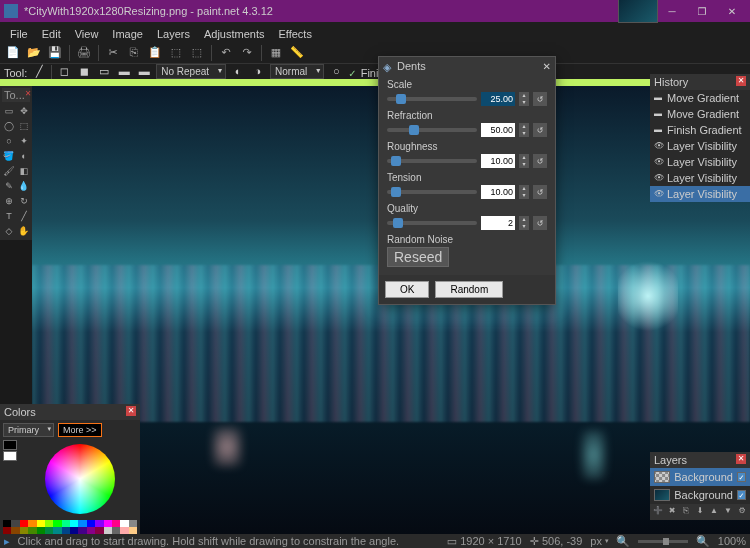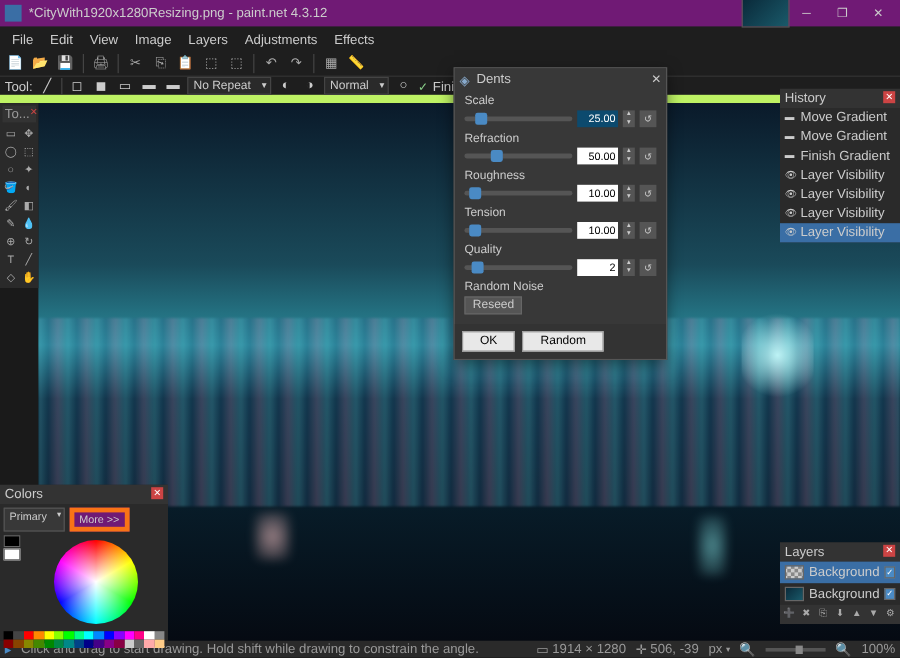--- a/index.html
+++ b/index.html
@@ -39,21 +39,21 @@
 .dialog .row{margin-bottom:4px}
 .dialog .row .lbl{font-size:10px;color:#ccc;margin-bottom:2px;display:block}
 .dialog .sliderrow{display:flex;align-items:center;gap:4px}
 .dialog .slider{flex:1;height:4px;background:#555;position:relative;border-radius:2px}
 .dialog .slider .thumb{position:absolute;width:10px;height:10px;background:#4a8ac4;border-radius:2px;top:-3px;transform:translateX(-50%)}
 .dialog .numbox{width:34px;height:14px;background:#fff;color:#000;font-size:9px;padding:0 2px;display:flex;align-items:center;justify-content:flex-end}
 .dialog .numbox.sel{background:#0c4a6e;color:#fff}
 .dialog .spin{width:10px;height:14px;background:#555;display:flex;flex-direction:column}
 .dialog .spin span{height:7px;font-size:6px;line-height:7px;text-align:center;color:#ccc}
 .dialog .reset{width:14px;height:14px;background:#555;font-size:8px;display:flex;align-items:center;justify-content:center}
-.dialog .reseed{background:#555;border:1px solid #666;padding:1px 6px;font-size:10px;color:#ccc;display:inline-block}
+.dialog .reseed{background:#555;border:1px solid #666;padding:1px 6px;font-size:14px;color:#ccc;display:inline-block}
 .dialog .btns{display:flex;justify-content:flex-start;gap:6px;padding:6px;background:#333}
 .dialog .btns button{padding:2px 14px;font-size:10px;background:#e8e8e8;border:1px solid #999;color:#000}
 .history{position:absolute;top:74px;right:0;width:100px;background:#2a2a2a;z-index:5}
 .history .hdr{font-size:10px;color:#ccc;padding:2px 4px;background:#333;display:flex;justify-content:space-between}
 .history .hdr .x{color:#fff;background:#c44;width:10px;height:10px;font-size:8px;text-align:center;line-height:10px}
 .history .item{padding:2px 4px;font-size:9px;color:#ccc;display:flex;align-items:center;gap:3px}
 .history .item.sel{background:#3a6ea5}
 .history .item .ic{width:10px;height:10px;font-size:8px}
 .layers{position:absolute;bottom:28px;right:0;width:100px;background:#2a2a2a;z-index:5}
 .layers .hdr{font-size:10px;color:#ccc;padding:2px 4px;background:#333;display:flex;justify-content:space-between}
@@ -64,21 +64,21 @@
 .layers .item .th.chk{background:repeating-conic-gradient(#888 0% 25%,#ccc 0% 50%) 50%/6px 6px}
 .layers .item .vis{margin-left:auto;width:10px;height:10px;border:1px solid #666;background:#4a8ac4;font-size:7px;text-align:center;line-height:9px;color:#fff}
 .layers .bar{height:16px;background:#333;display:flex;align-items:center;justify-content:flex-end;gap:2px;padding:0 2px}
 .layers .bar span{width:12px;height:12px;font-size:8px;color:#aaa;text-align:center}
 .colors{position:absolute;bottom:14px;left:0;width:140px;height:130px;background:#2a2a2a;z-index:5}
 .colors .hdr{font-size:10px;color:#ccc;padding:2px 4px;background:#333;display:flex;justify-content:space-between}
 .colors .hdr .x{color:#fff;background:#c44;width:10px;height:10px;font-size:8px;text-align:center;line-height:10px}
 .colors .top{display:flex;gap:4px;padding:3px}
 .colors .dd{background:#383838;border:1px solid #555;padding:1px 14px 1px 4px;font-size:9px;position:relative}
 .colors .dd::after{content:"▾";position:absolute;right:2px;font-size:7px}
-.colors .more{background:#701a75;border:4px solid #f97316;padding:1px 4px;font-size:9px}
+.colors .more{background:#000000;border:1px solid #f97316;padding:1px 4px;font-size:9px}
 .colors .sw{display:flex;flex-direction:column;gap:1px;padding:0 3px}
 .colors .sw .s{width:14px;height:10px;border:1px solid #666}
 .colors .sw .s1{background:#000}
 .colors .sw .s2{background:#fff}
 .colors .wheel{width:70px;height:70px;border-radius:50%;margin:4px auto;background:conic-gradient(red,yellow,lime,cyan,blue,magenta,red);position:relative}
 .colors .wheel::after{content:"";position:absolute;inset:0;border-radius:50%;background:radial-gradient(circle,#fff,transparent 70%)}
 .colors .palette{display:grid;grid-template-columns:repeat(16,1fr);gap:0;padding:0 3px;margin-top:2px}
 .colors .palette span{height:7px}
 .statusbar{position:absolute;bottom:0;left:0;right:0;height:14px;background:#2a2a2a;display:flex;align-items:center;padding:0 4px;font-size:9px;color:#999;gap:8px}
 .statusbar .msg{flex:1}
@@ -382,21 +382,21 @@
       <span style="background: rgb(255, 170, 170);"></span>
       <span style="background: rgb(255, 204, 136);"></span>
     </div>
 </div>
 
 <div class="statusbar">
   <span style="color:#4a8ac4">▸</span>
   <span class="msg">Click and drag to start drawing. Hold shift while drawing to constrain the angle.</span>
   <span class="info">
       <span>▭</span>
-      <span>1914 × 1280</span>
+      <span>1920 × 1710</span>
     </span>
   <span class="info">
       <span>✛</span>
       <span>506, -39</span>
     </span>
   <span class="info">
       <span>px</span>
       <span style="font-size:7px">▾</span>
     </span>
   <span>🔍</span>

